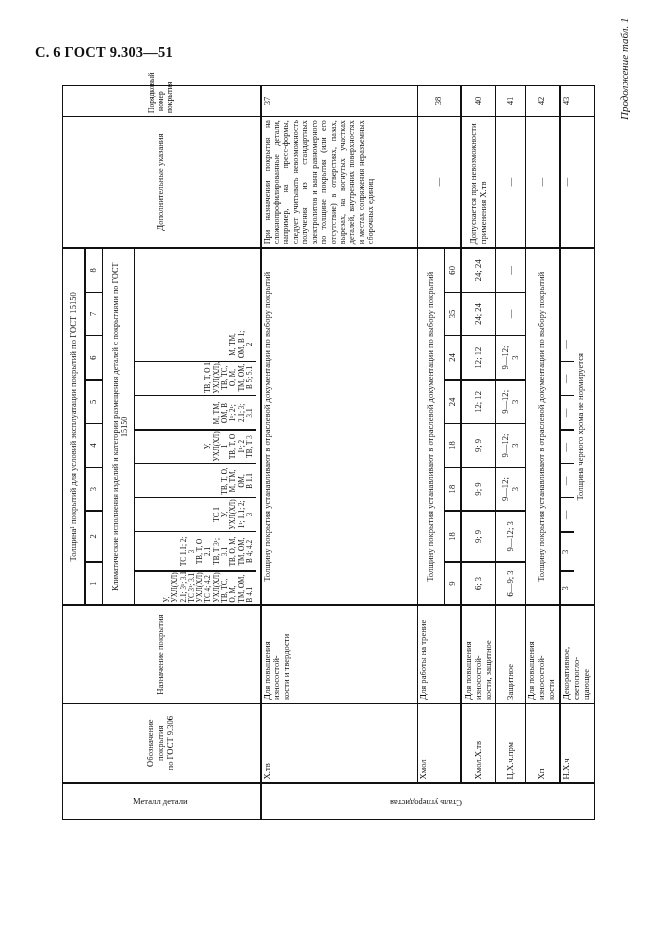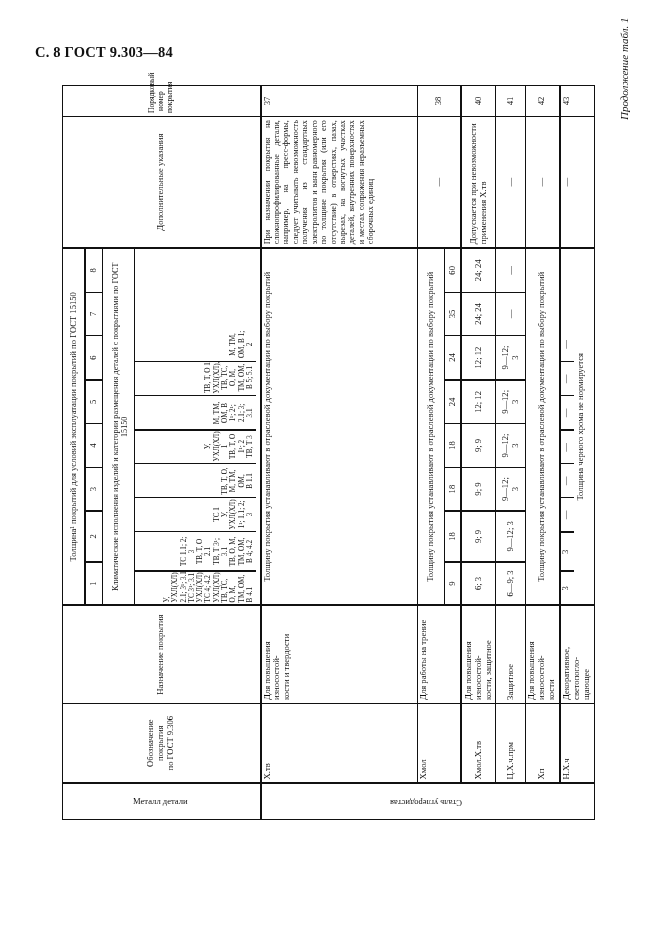--- a/index.html
+++ b/index.html
@@ -21,21 +21,21 @@
   .l { text-align:left; }
   .j { text-align:justify; }
   .small { font-size:7.6px; }
   .flip { display:inline-block; transform:rotate(180deg); }
   .vert { writing-mode:vertical-rl; transform:rotate(180deg); white-space:nowrap; margin:auto; }
   .pre { white-space:pre-line; }
 </style>
 </head>
 <body>
 
-<div class="page-header">С. 8 ГОСТ 9.303—84</div>
+<div class="page-header">С. 6 ГОСТ 9.303—51</div>
 <div class="continuation">Продолжение табл. 1</div>
 
 <div class="rot">
 <table>
   <colgroup>
     <col style="width:28px">
     <col style="width:62px">
     <col style="width:76px">
     <col style="width:34px">
         <col style="width:39px">

